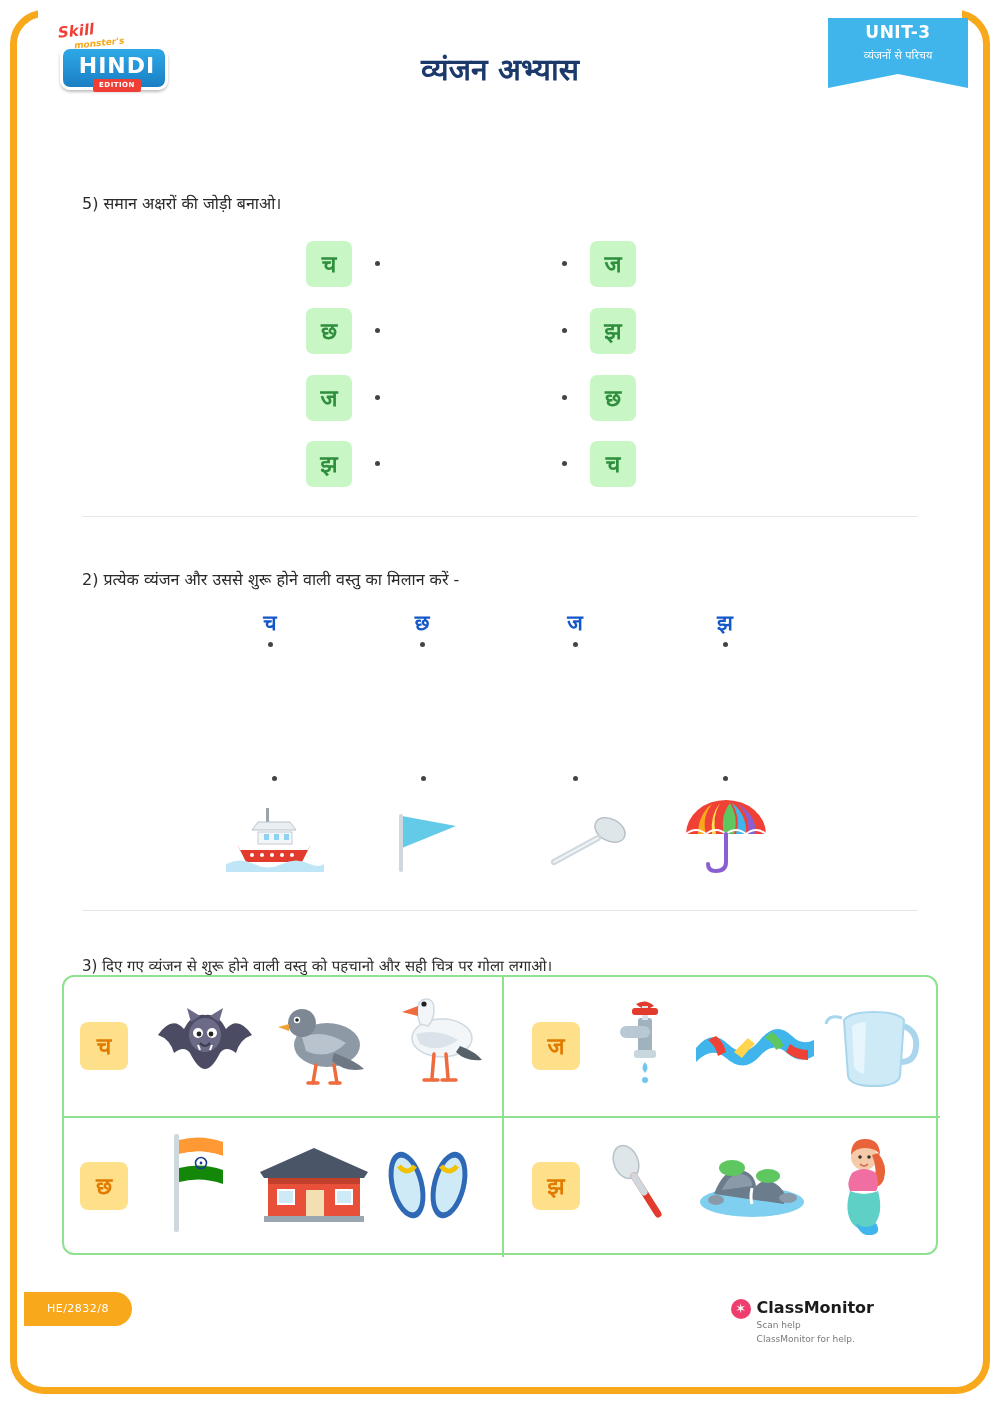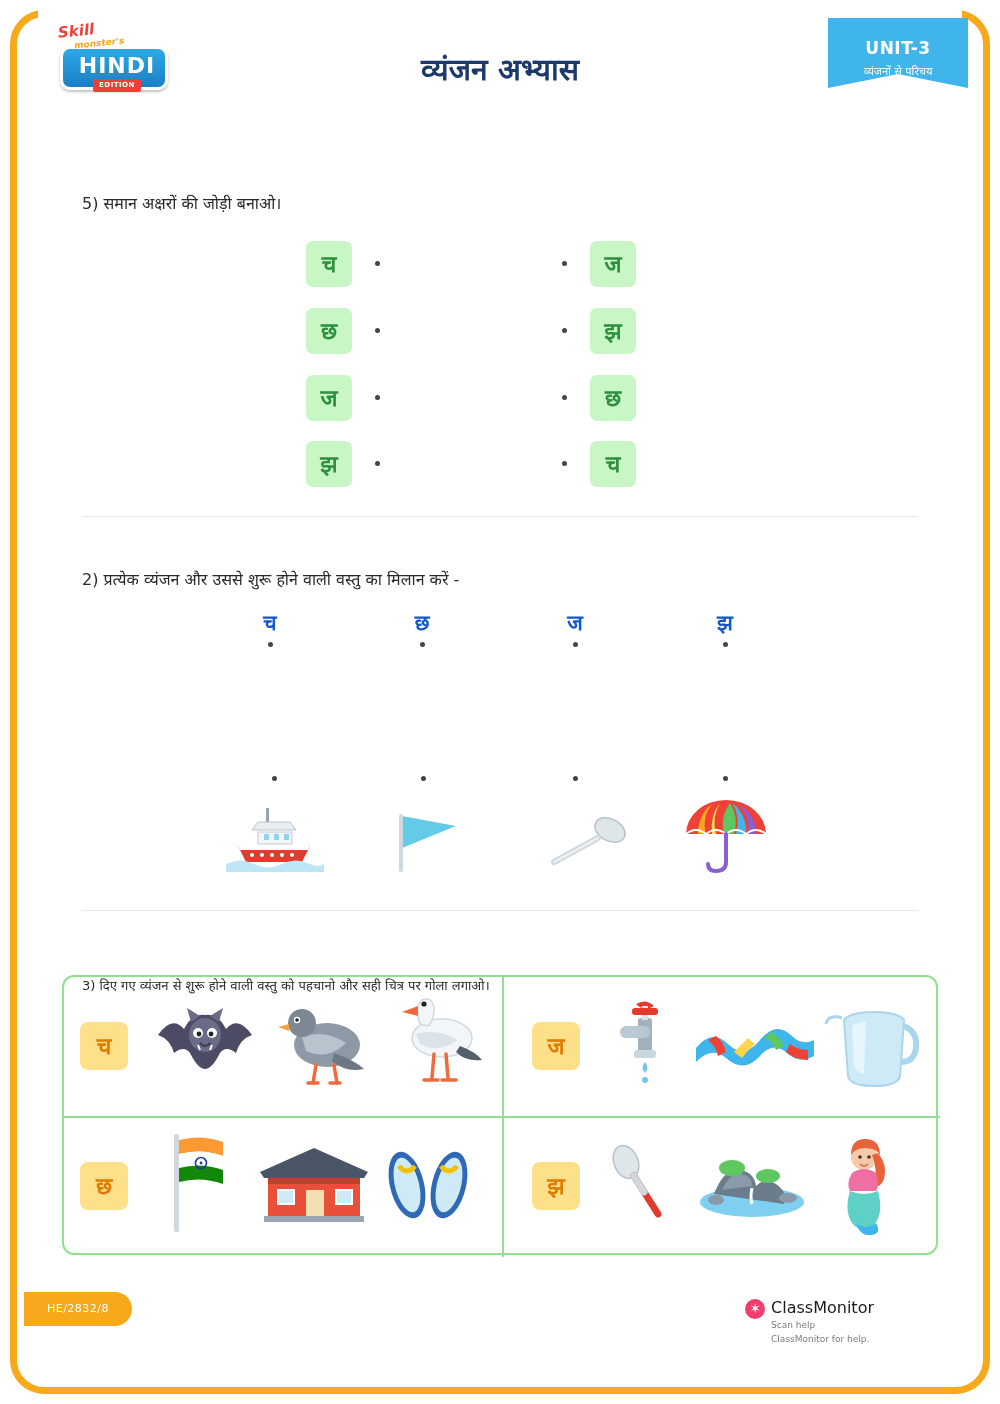--- a/index.html
+++ b/index.html
@@ -99,21 +99,21 @@
   .ribbon-body {
     position: absolute;
     left: 0; top: 0;
     width: 140px; height: 70px;
     background: #3fb5ec;
     clip-path: polygon(0 0, 100% 0, 100% 100%, 50% 80%, 0 100%);
     text-align: center;
     color: #ffffff;
   }
   .ribbon-title {
-    margin-top: 20px;
+    margin-top: 4px;
     font-size: 17px;
     font-weight: bold;
     letter-spacing: .5px;
   }
   .ribbon-sub {
     margin-top: 5px;
     font-size: 11px;
   }
 
   
@@ -226,21 +226,21 @@
     position: absolute;
     left: -26px; top: 1px;
     width: 20px; height: 20px;
     background: #ef3e6d;
     border-radius: 50%;
     color: #fff;
     font-size: 13px;
     line-height: 20px;
     text-align: center;
   }
-  .cm-name { color: #1b1b1b; font-size: 16px; font-weight: normal; }
+  .cm-name { color: #1b1b1b; font-size: 16px; font-weight: bold; }
   .cm-sub  { color: #7a7a7a; font-size: 9px; line-height: 12px; margin-top: 2px; }
 
   svg { display: block; }
 </style>
 </head>
 <body>
 
 <div class="page">
   <div class="frame"></div>
   <div class="inner-white"></div>
@@ -346,21 +346,21 @@
       <path d="M48 38 a30 34 0 0 1 6 -31 a30 34 0 0 1 4 31 z" fill="#5fc75f"></path>
       <path d="M60 38 a30 34 0 0 0 -4 -31 a32 34 0 0 1 14 31 z" fill="#3fb5ec"></path>
       <path d="M72 38 a34 34 0 0 0 -10 -30 a38 34 0 0 1 18 30 z" fill="#8a5fd1"></path>
       <path d="M10 38 q10 -8 20 0 q10 -8 20 0 q10 -8 20 0 q10 -8 20 0" fill="none" stroke="#ffffff" stroke-width="2"></path>
       <path d="M50 38 L50 66 q0 9 -10 9 q-8 0 -8 -7" fill="none" stroke="#8a5fd1" stroke-width="4" stroke-linecap="round"></path>
     </svg>
   </div>
 
   <div class="divider" style="top:910px;"></div>
 
-  <div class="q-text" style="top:976px; font-size:13px;">3) दिए गए व्यंजन से शुरू होने वाली वस्तु को पहचानो और सही चित्र पर गोला लगाओ।</div>
+  <div class="q-text" style="top:955px; font-size:15px;">3) दिए गए व्यंजन से शुरू होने वाली वस्तु को पहचानो और सही चित्र पर गोला लगाओ।</div>
 
   <div class="q3-grid">
     <div class="q3-vline"></div>
     <div class="q3-hline"></div>
   </div>
 
   <div class="q3-letter" style="left:80px; top:1022px;">च</div>
   <div style="position:absolute; left:150px; top:995px;">
     <svg width="110" height="95" viewBox="0 0 110 95">
       <path d="M8 40 q14 -20 26 -6 q8 -16 21 -14 q13 -2 21 14 q12 -14 26 6 q-12 4 -16 18 q-10 -8 -16 0 q-8 16 -15 16 q-7 0 -15 -16 q-6 -8 -16 0 q-4 -14 -16 -18z" fill="#4b4b63"></path>

